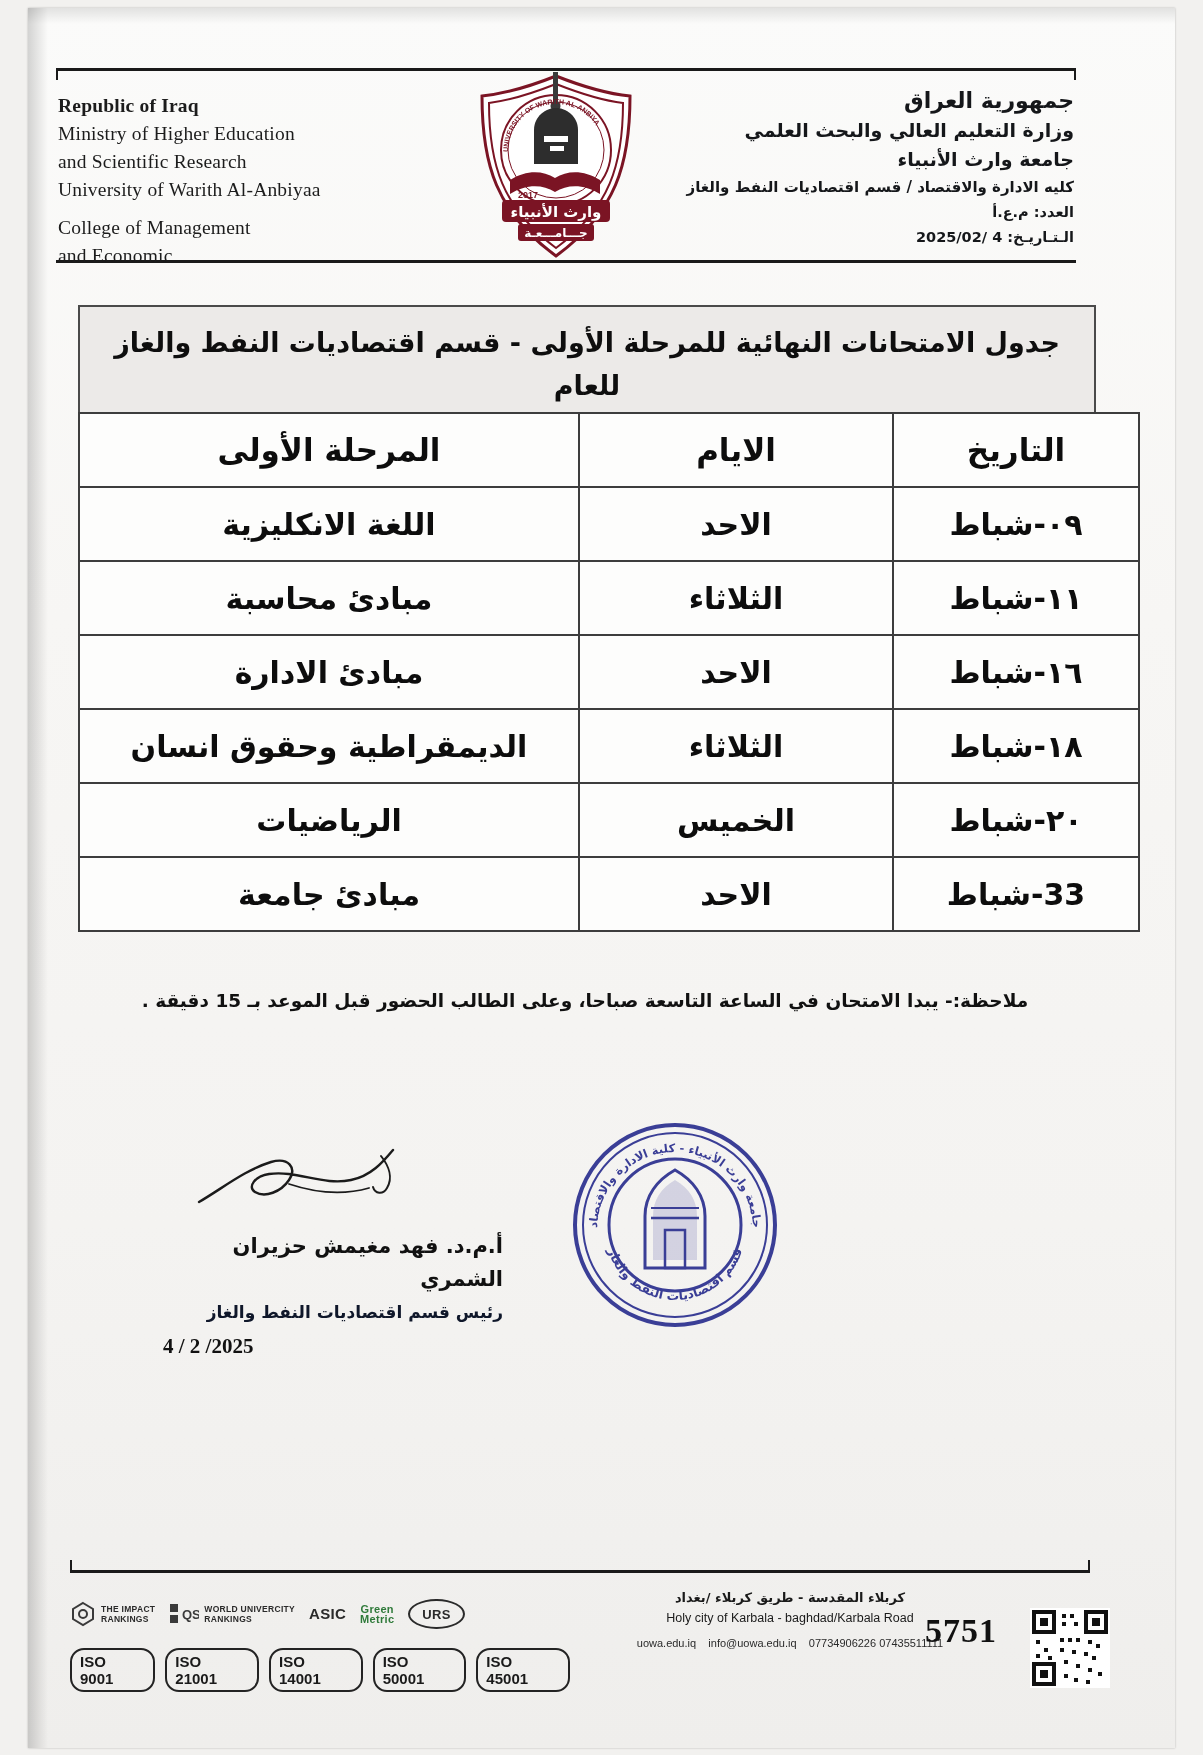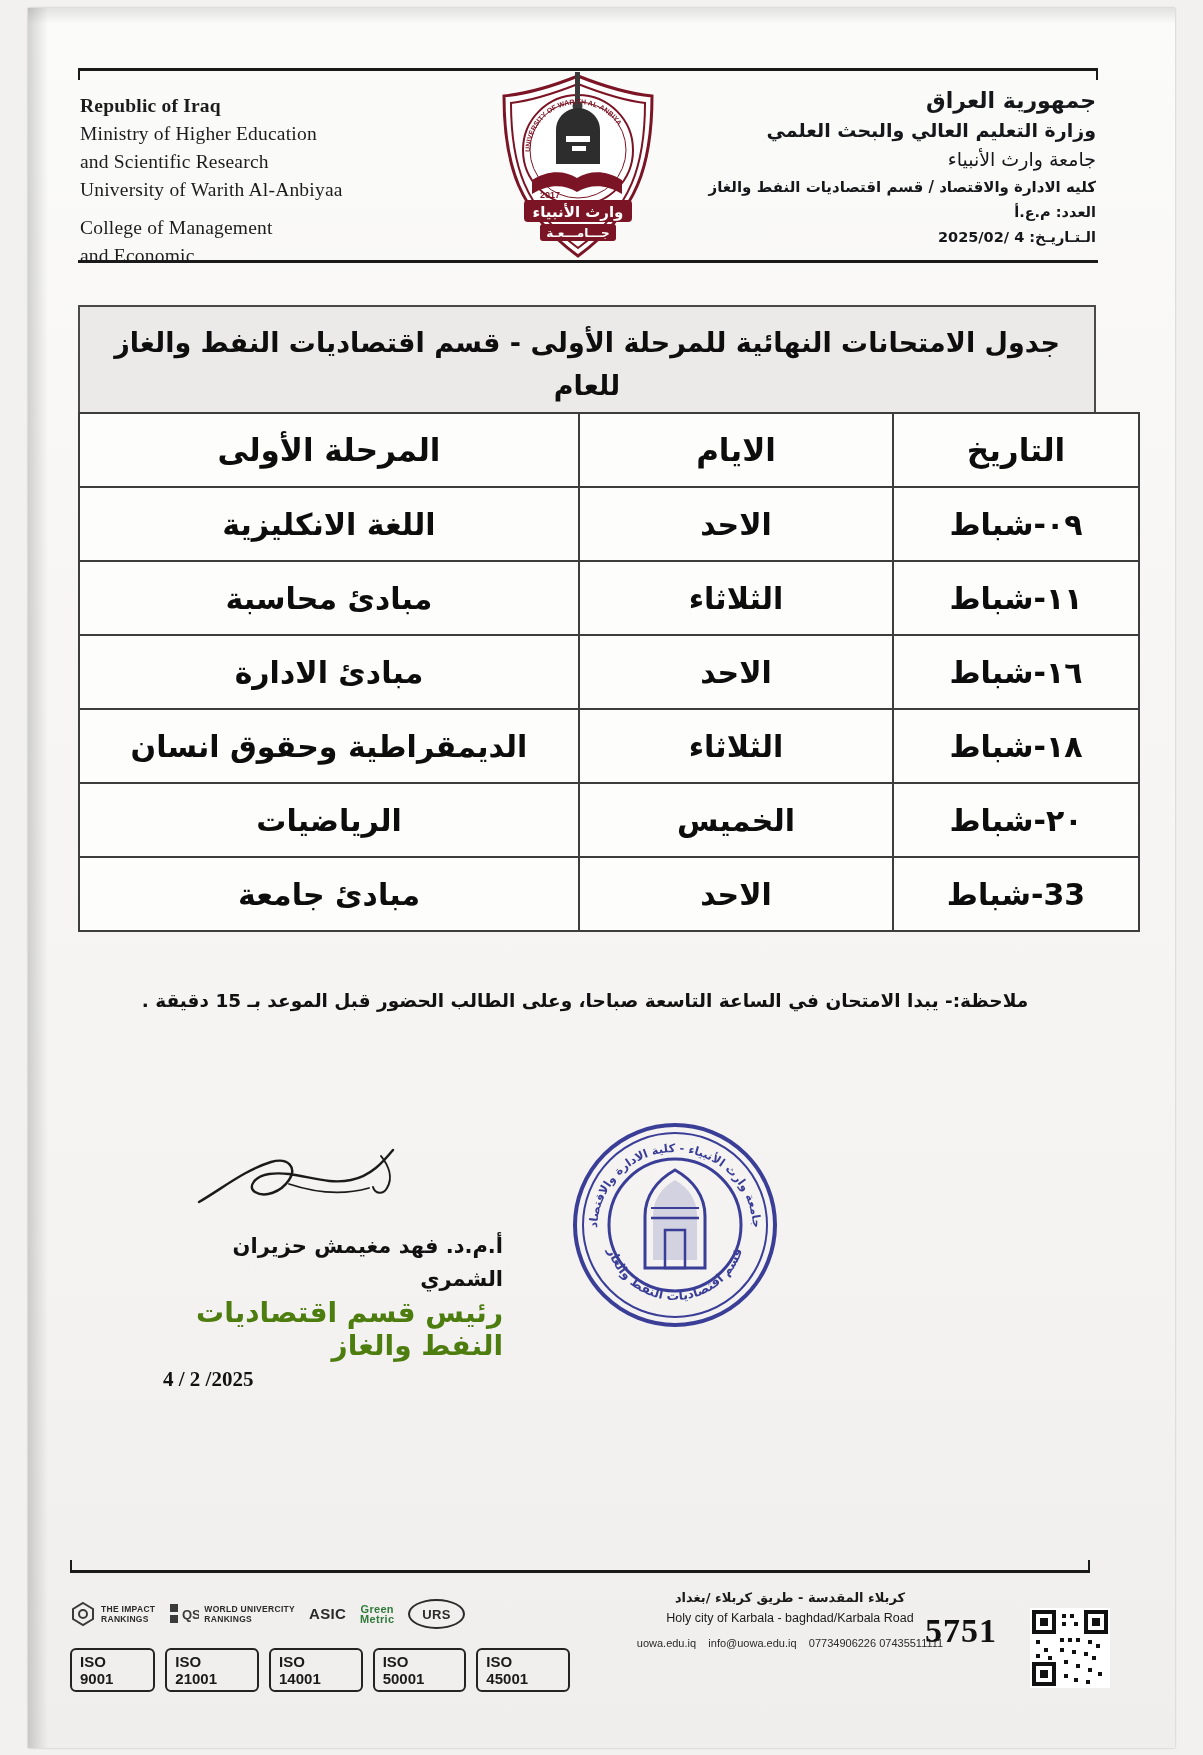--- a/index.html
+++ b/index.html
@@ -35,21 +35,21 @@
   }
   .shadow-top {
     position: absolute;
     left: 28px; top: 8px; width: 1147px; height: 16px;
     background: linear-gradient(180deg, rgba(0,0,0,0.10), rgba(0,0,0,0));
   }
 
   
   .header {
     position: absolute;
-    left: 78px;
+    left: 56px;
     top: 68px;
     width: 1020px;
     height: 200px;
   }
   .hdr-rule-top {
     position: absolute;
     left: 0; top: 0; width: 1020px; height: 3px;
     background: #1a1a1a;
   }
   .hdr-rule-bottom {
@@ -76,21 +76,21 @@
     right: 2px;
     top: 18px;
     width: 480px;
     text-align: right;
     direction: rtl;
     font-family: "DejaVu Sans", sans-serif;
     color: #15171a;
   }
   .hdr-right .l1 { font-size: 22px; font-weight: bold; line-height: 30px; }
   .hdr-right .l2 { font-size: 19px; font-weight: bold; line-height: 29px; }
-  .hdr-right .l3 { font-size: 19px; font-weight: normal; line-height: 29px; }
+  .hdr-right .l3 { font-size: 19px; font-weight: bold; line-height: 29px; }
   .hdr-right .l4 { font-size: 15px; font-weight: bold; line-height: 26px; }
   .hdr-right .l5 { font-size: 14.5px; font-weight: bold; line-height: 25px; }
   .hdr-right .l6 { font-size: 14.5px; font-weight: bold; line-height: 24px; letter-spacing: 0.5px; }
 
   
   .logo {
     position: absolute;
     left: 410px;
     top: 4px;
     width: 180px;
@@ -181,23 +181,23 @@
   .sig .name {
     font-family: "DejaVu Sans", sans-serif;
     font-weight: bold;
     font-size: 21px;
     line-height: 33px;
     color: #111;
   }
   .sig .role {
     font-family: "DejaVu Sans", sans-serif;
     font-weight: bold;
-    font-size: 28px;
+    font-size: 17px;
     line-height: 33px;
-    color: #4d7c0f;
+    color: #0f172a;
   }
   .sig .date {
     font-family: "Liberation Serif", serif;
     font-weight: bold;
     font-size: 21px;
     line-height: 34px;
     color: #111;
     direction: ltr;
     padding-right: 42px;
   }
@@ -245,21 +245,21 @@
     line-height: 10px;
     letter-spacing: 0.3px;
   }
   .iso-row {
     display: flex;
     gap: 10px;
     margin-top: 12px;
   }
   .iso {
     border: 2px solid #232323;
-    border-radius: 6px;
+    border-radius: 14px;
     padding: 3px 10px 3px 8px;
     font-family: "Liberation Sans", sans-serif;
     font-weight: bold;
     font-size: 15px;
     color: #1a1a1a;
     display: flex;
     align-items: baseline;
     gap: 2px;
   }
   .ftr-center {

